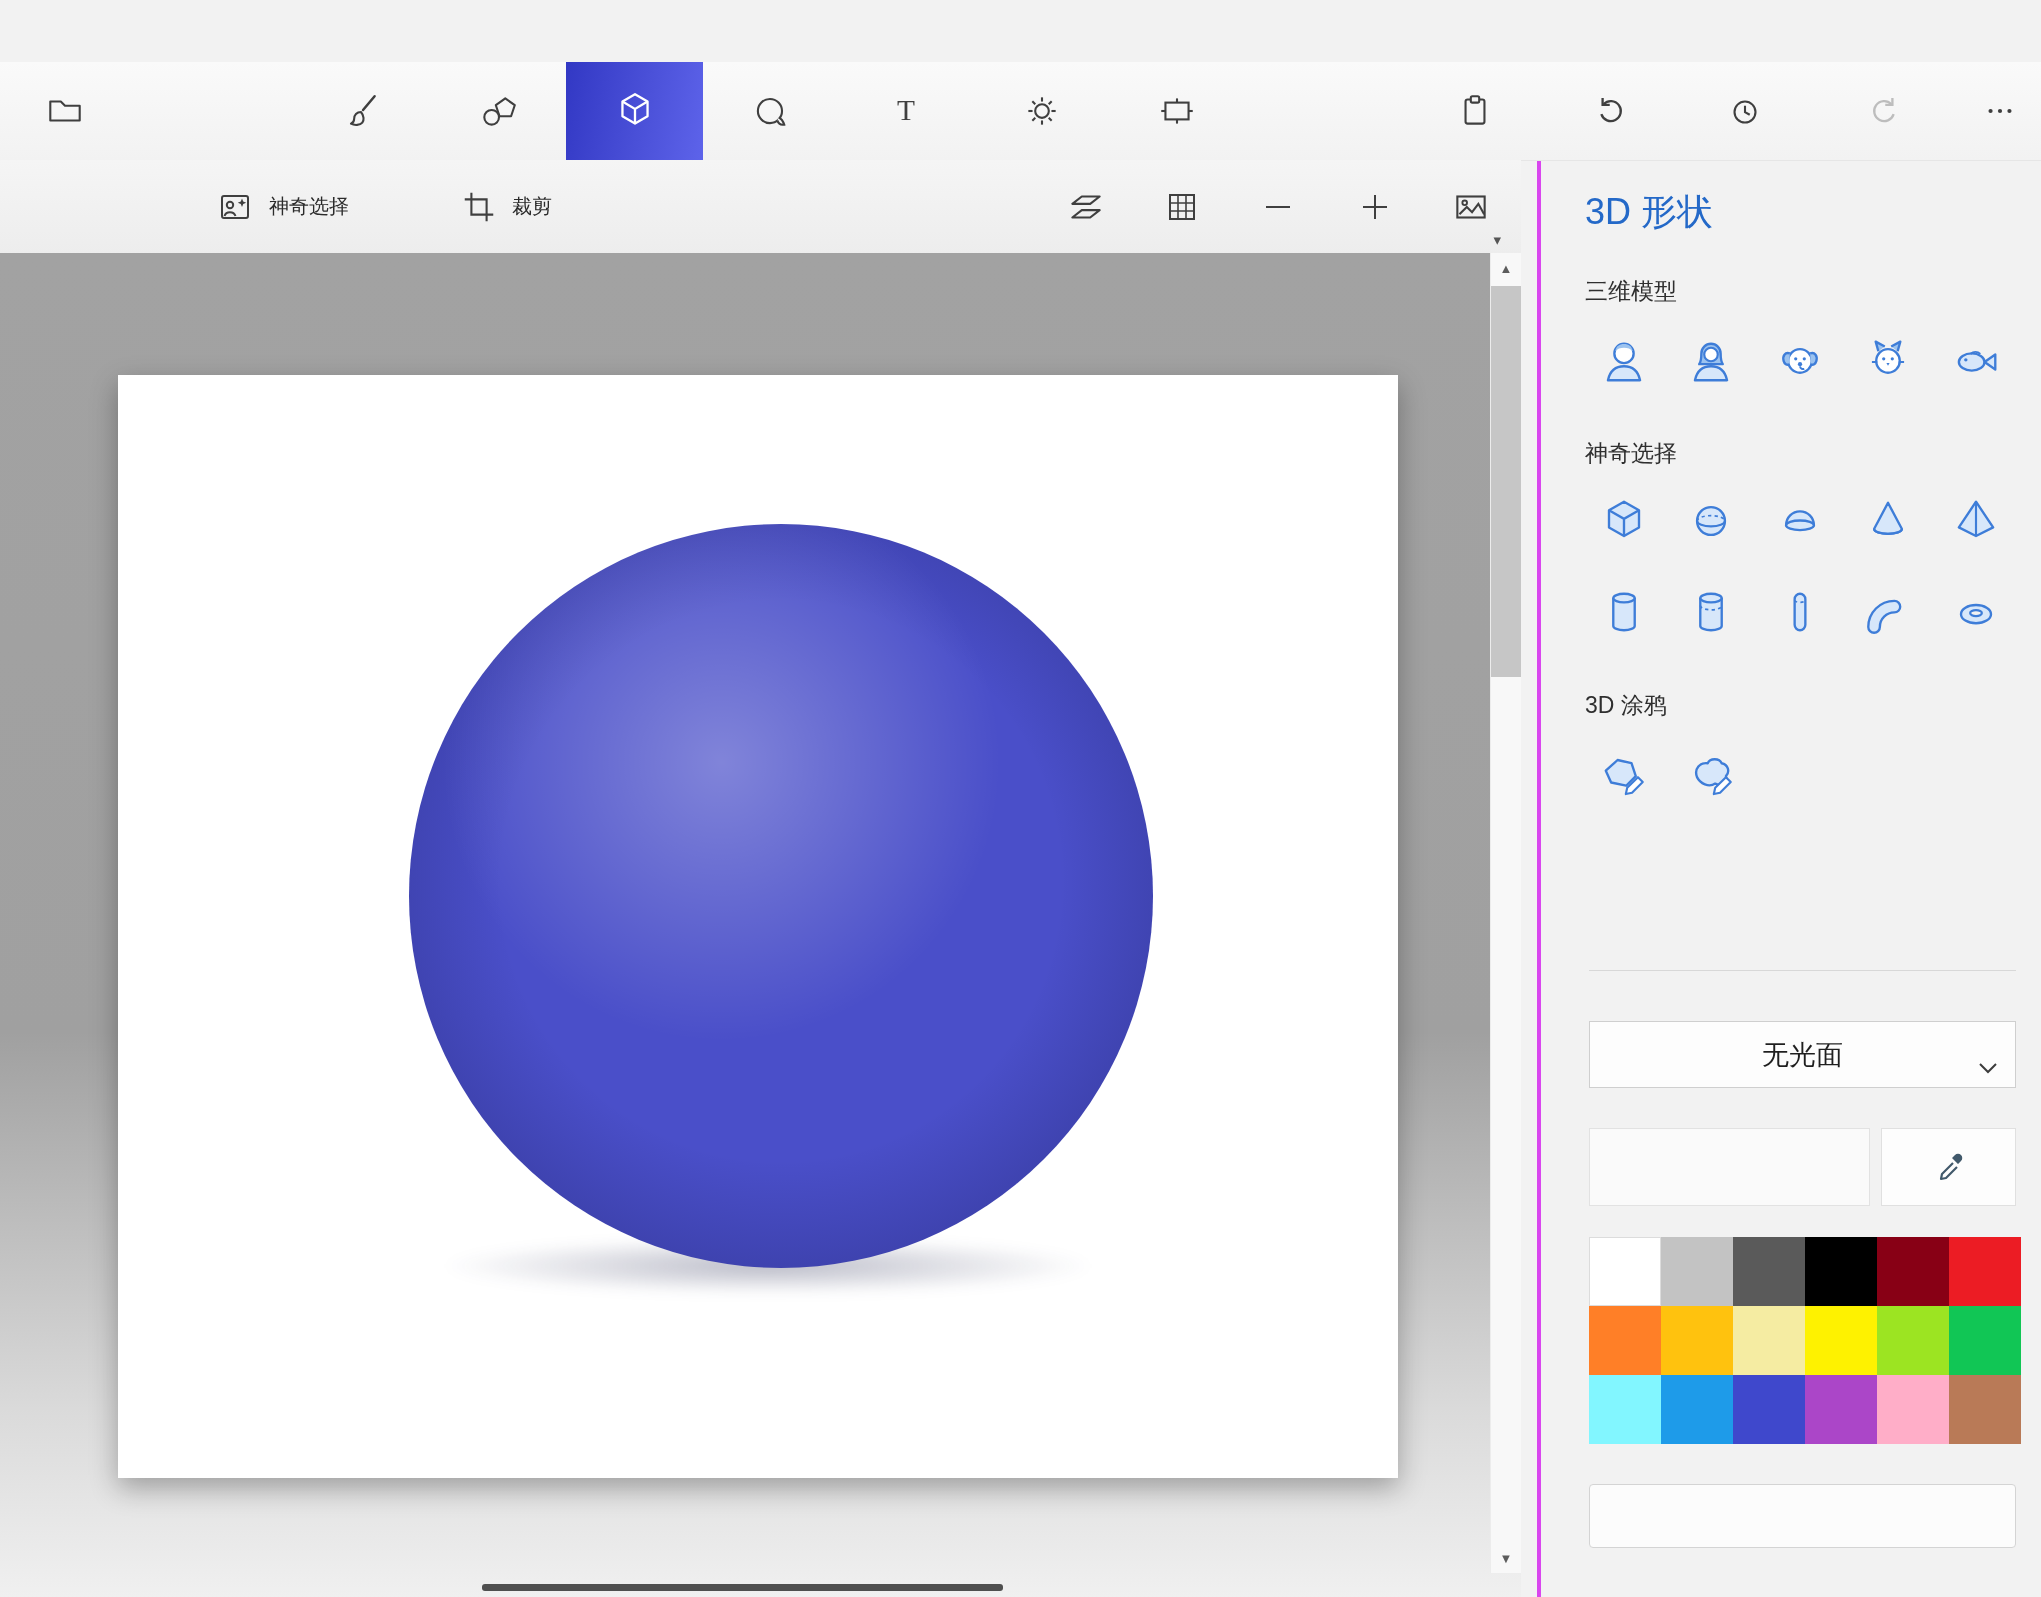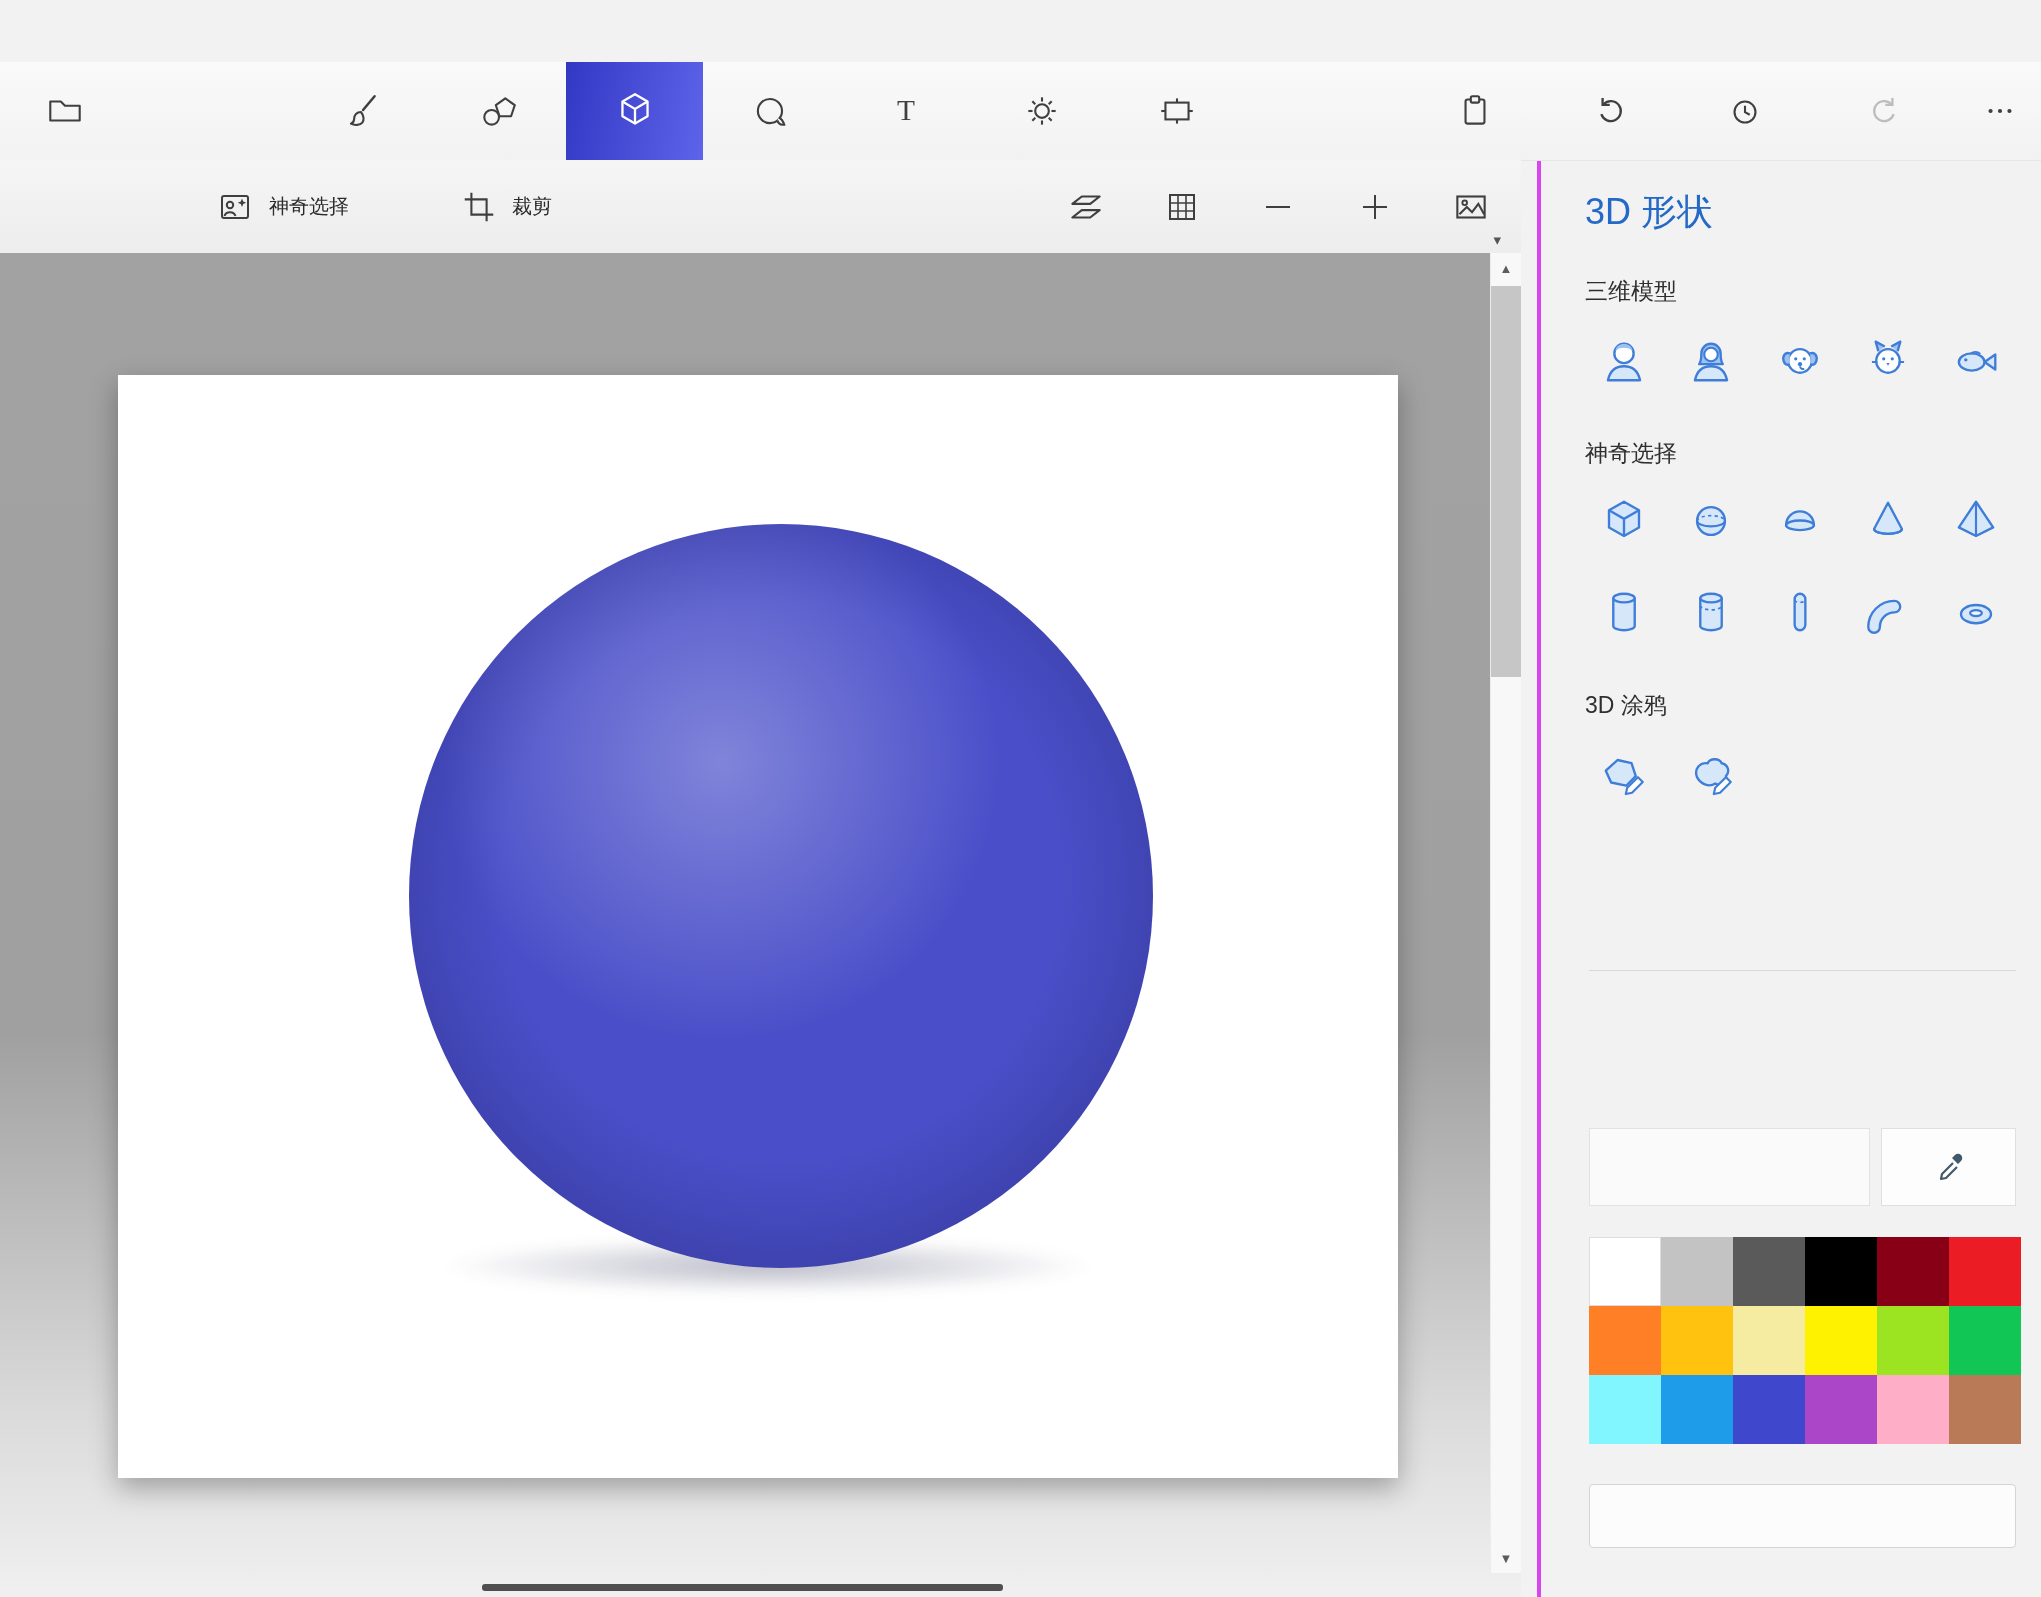--- a/index.html
+++ b/index.html
@@ -366,20 +366,28 @@
     </button>
     <button class="shape-btn" style="left:135px;top:579px">
       <svg width="60" height="60" viewBox="0 0 56 56">
         <path d="M14 30c-3-8 3-14 10-13 2-5 11-5 13 0 6 1 8 8 4 12 2 6-5 10-10 7-6 4-14 0-17-6z" fill="#d7e7fa" stroke="#3e7dd8" stroke-width="2.2" stroke-linejoin="round"></path>
         <path d="M31 40l10-10 4.5 4.5-10 10-5.8 1.3z" fill="#ffffff" stroke="#3e7dd8" stroke-width="2" stroke-linejoin="round"></path>
       </svg>
     </button>
 
     <div class="divider"></div>
 
+    <div class="finish-dd">
+      <span>无光面</span>
+      <span class="chev">
+        <svg width="18" height="11" viewBox="0 0 18 11">
+            <path d="M1 1l8 8 8-8" stroke="#3c3c3c" stroke-width="2" fill="none"></path>
+          </svg>
+      </span>
+    </div>
 
     <div class="color-preview"></div>
     <button class="dropper-btn">
       <svg width="40" height="40" viewBox="0 0 40 40">
         <path d="M24 16L13 27l-1 5 5-1 11-11" fill="none" stroke="#41596b" stroke-width="2.2" stroke-linejoin="round"></path>
         <path d="M23 11l6 6 3-3a4.2 4.2 0 0 0-6-6z" fill="#41596b"></path>
       </svg>
     </button>
 
     <div class="palette">

